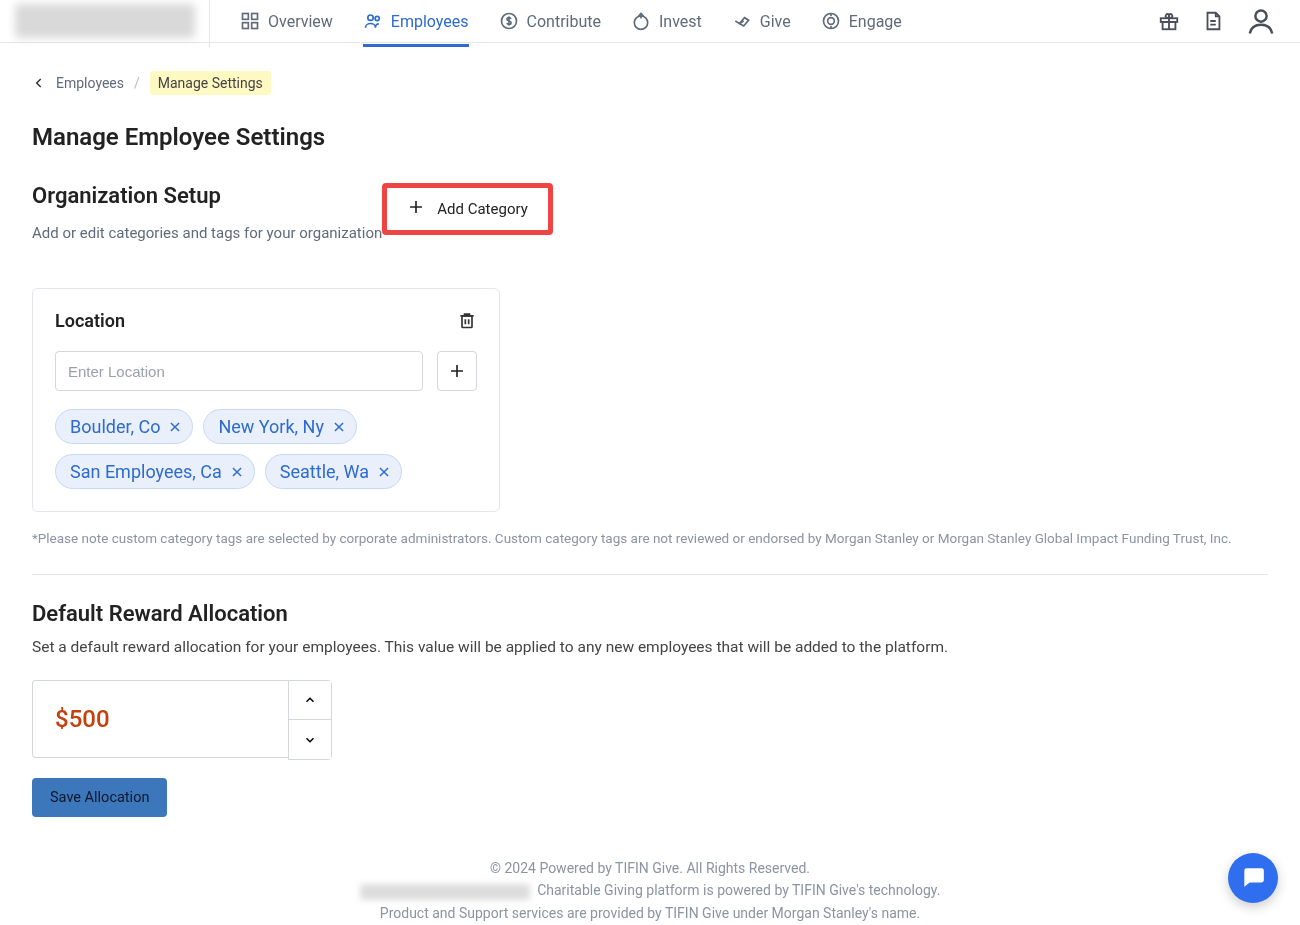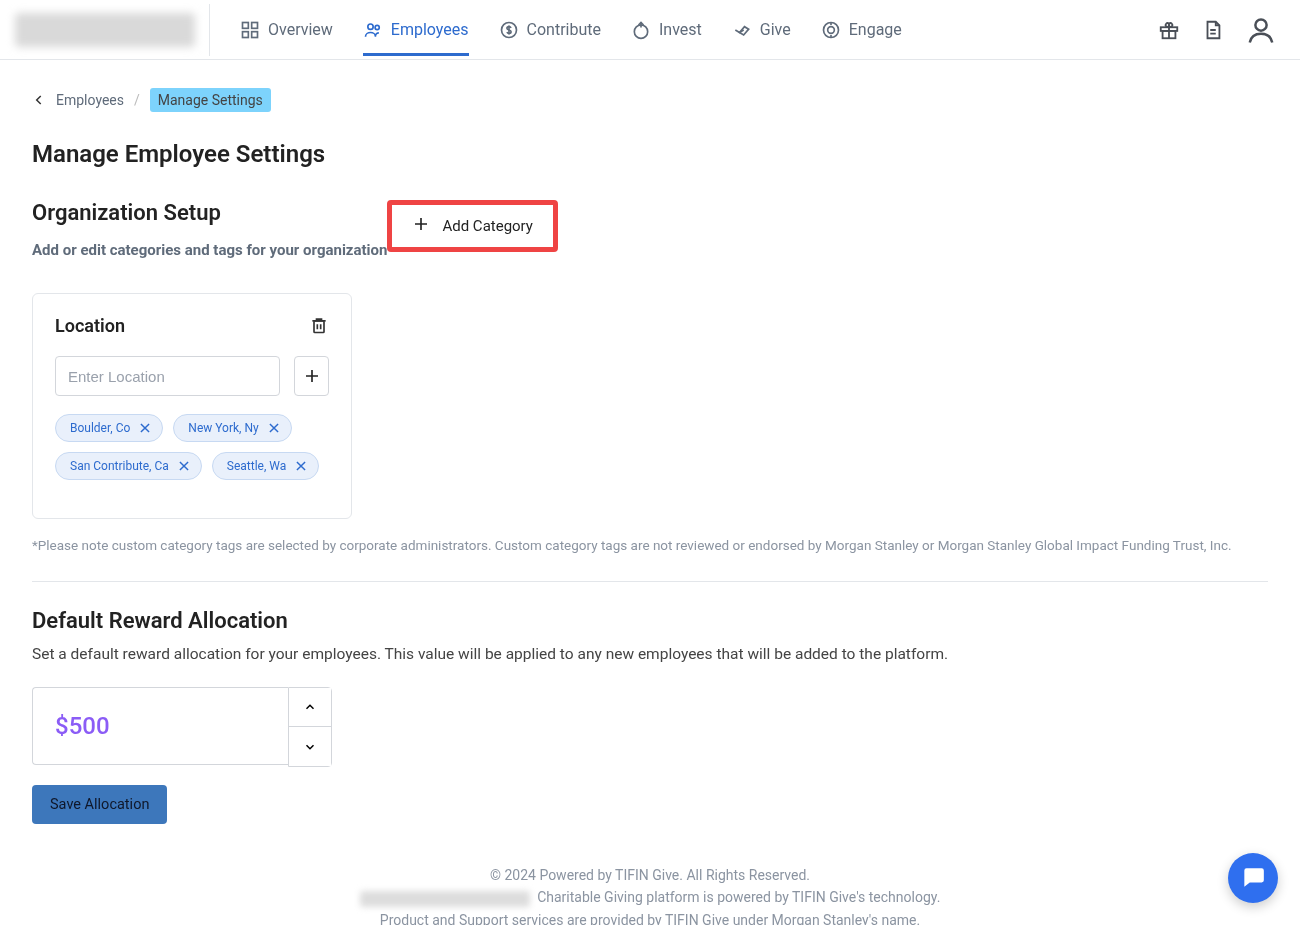--- a/index.html
+++ b/index.html
@@ -14,21 +14,21 @@
     margin: 0;
     font-family: -apple-system, BlinkMacSystemFont, "Segoe UI", Roboto, Arial, sans-serif;
     background: #fff;
     color: var(--text-dark);
     font-size: 14px;
   }
   
   .top-nav {
     display: flex;
     align-items: center;
-    height: 60px;
+    height: 43px;
     border-bottom: 1px solid var(--light-gray);
     padding: 0 24px 0 0;
   }
   .logo-area {
     width: 210px;
     height: 52px;
     display: flex;
     align-items: center;
     justify-content: center;
     border-right: 1px solid var(--light-gray);
@@ -79,21 +79,21 @@
   .breadcrumb {
     display: flex;
     align-items: center;
     gap: 10px;
     font-size: 14px;
     color: var(--text-gray);
     margin-bottom: 28px;
   }
   .breadcrumb .back-chevron svg { width: 14px; height: 14px; display:block; color:#333; }
   .breadcrumb .crumb-current {
-    background: #7dd3fc;
+    background: #fef9c3;
     padding: 4px 8px;
     border-radius: 3px;
     color: #444;
   }
   .breadcrumb .sep { color: #bbb; }
 
   h1.page-title {
     font-size: 24px;
     font-weight: 600;
     margin: 0 0 32px;
@@ -105,42 +105,41 @@
   }
   h2.section-title {
     font-size: 22px;
     font-weight: 600;
     margin: 0 0 12px;
   }
   .section-sub {
     color: var(--text-gray);
     font-size: 15px;
     margin: 16px 0 20px;
-    font-weight: bold;
   }
   .add-category-btn {
     display: inline-flex;
     align-items: center;
     gap: 12px;
     border: 5px solid #ef4444;
     background: #fff;
     padding: 10px 20px;
     border-radius: 4px;
     font-size: 15px;
     cursor: pointer;
     color: #222;
   }
   .add-category-btn svg { width: 18px; height: 18px; }
 
   .category-card {
-    width: 320px;
+    width: 468px;
     border: 1px solid var(--light-gray);
     border-radius: 6px;
-    padding: 20px 22px 38px;
-    margin-top: 14px;
+    padding: 20px 22px 22px;
+    margin-top: 26px;
   }
   .category-card-header {
     display: flex;
     align-items: center;
     justify-content: space-between;
     margin-bottom: 20px;
   }
   .category-card-header .card-title {
     font-size: 18px;
     font-weight: 600;
@@ -179,21 +178,21 @@
   }
   .tag {
     display: inline-flex;
     align-items: center;
     gap: 8px;
     background: #e9f0fb;
     border: 1px solid #c7d9f2;
     color: var(--blue);
     padding: 6px 10px 6px 14px;
     border-radius: 20px;
-    font-size: 12px;
+    font-size: 18px;
   }
   .tag .remove-icon svg { width: 14px; height: 14px; display:block; stroke: var(--blue); stroke-width: 2.5; }
 
   .disclaimer {
     color: var(--muted);
     font-size: 13.5px;
     margin: 18px 0 0;
   }
   hr.divider {
     border: none;
@@ -213,21 +212,21 @@
   .allocation-input {
     border: 1px solid #d3d6db;
     border-right: none;
     border-radius: 4px 0 0 4px;
     padding: 0 22px;
     width: 256px;
     display: flex;
     align-items: center;
     font-size: 24px;
     font-weight: 500;
-    color: #8b5cf6;
+    color: #c2410c;
     height: 78px;
   }
   .stepper {
     display: flex;
     flex-direction: column;
     border: 1px solid #d3d6db;
     border-radius: 0 4px 4px 0;
   }
   .stepper button {
     background: #fff;
@@ -457,21 +456,21 @@
       </span>
       <span class="tag">
         <span>New York, Ny</span>
         <span class="remove-icon">
             <svg viewBox="0 0 24 24" fill="none">
               <path d="M5 5l14 14M19 5L5 19"></path>
             </svg>
           </span>
       </span>
       <span class="tag">
-        <span>San Contribute, Ca</span>
+        <span>San Employees, Ca</span>
         <span class="remove-icon">
             <svg viewBox="0 0 24 24" fill="none">
               <path d="M5 5l14 14M19 5L5 19"></path>
             </svg>
           </span>
       </span>
       <span class="tag">
         <span>Seattle, Wa</span>
         <span class="remove-icon">
             <svg viewBox="0 0 24 24" fill="none">

